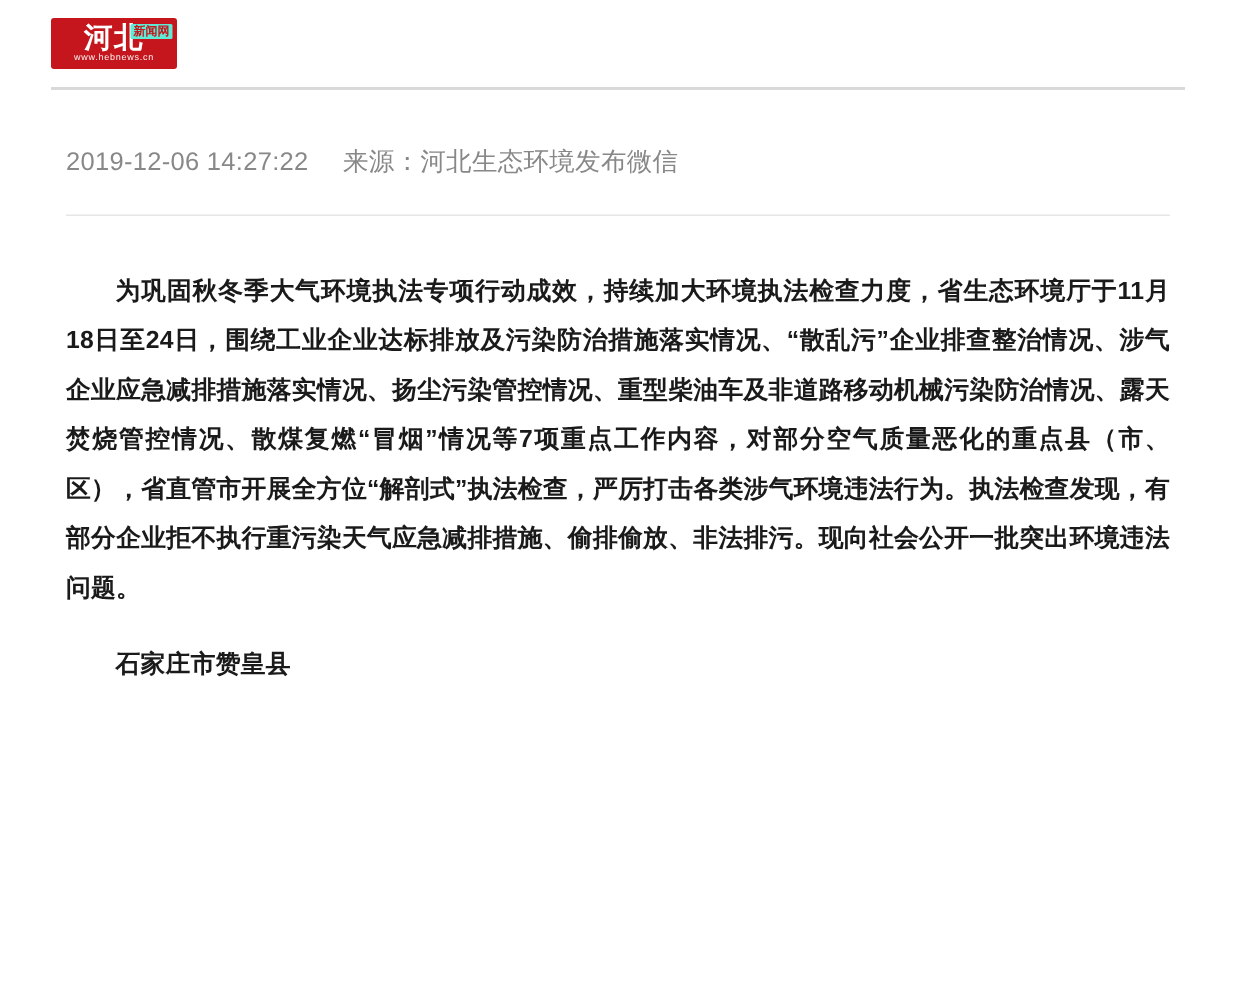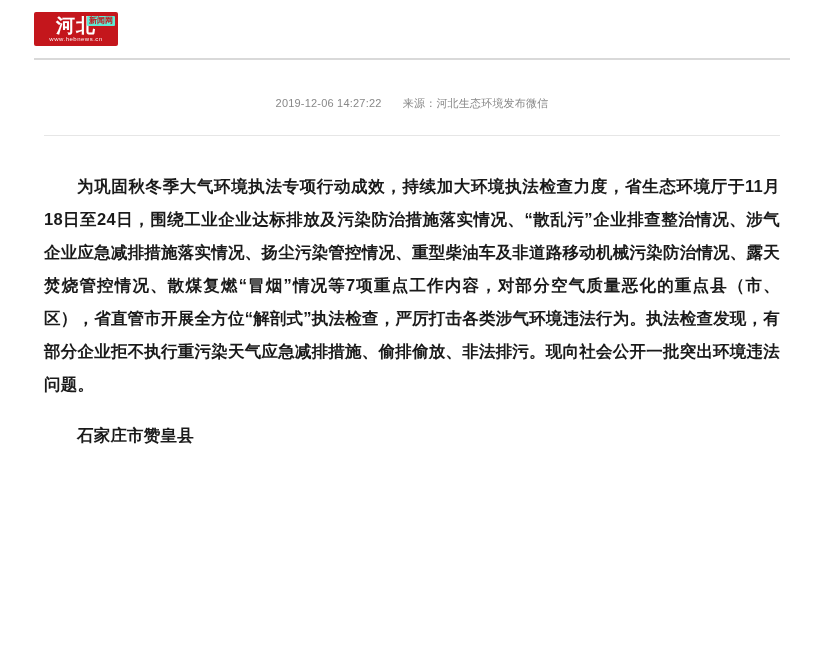--- a/index.html
+++ b/index.html
@@ -86,25 +86,24 @@
   }
   .title {
     font-size: 25px;
     font-weight: bold;
     color: #1a1a1a;
     line-height: 34px;
     margin-top: 52px;
     letter-spacing: 0.4px;
   }
   .meta {
-    font-size: 11px;
+    font-size: 17px;
     color: #888888;
     margin-top: 36px;
     letter-spacing: 0.2px;
-    text-align: center;
   }
   .meta .source {
     margin-left: 18px;
   }
   .meta-rule {
     height: 1px;
     background: #e6e6e6;
     margin-top: 24px;
   }
 

